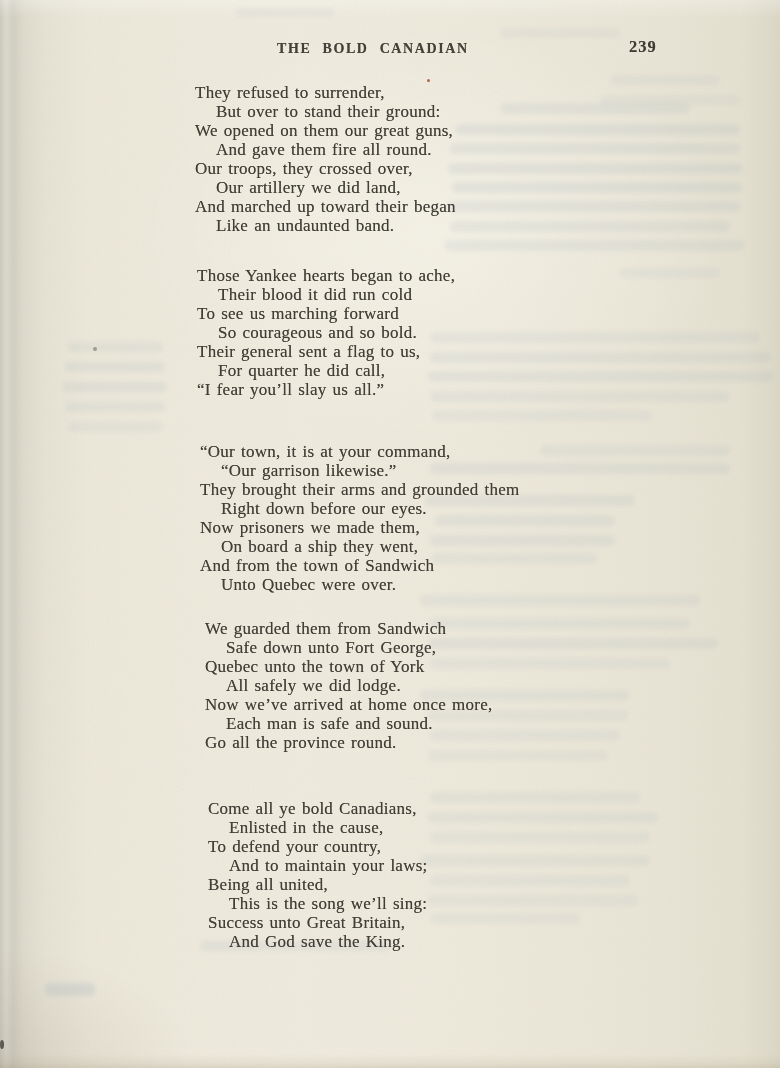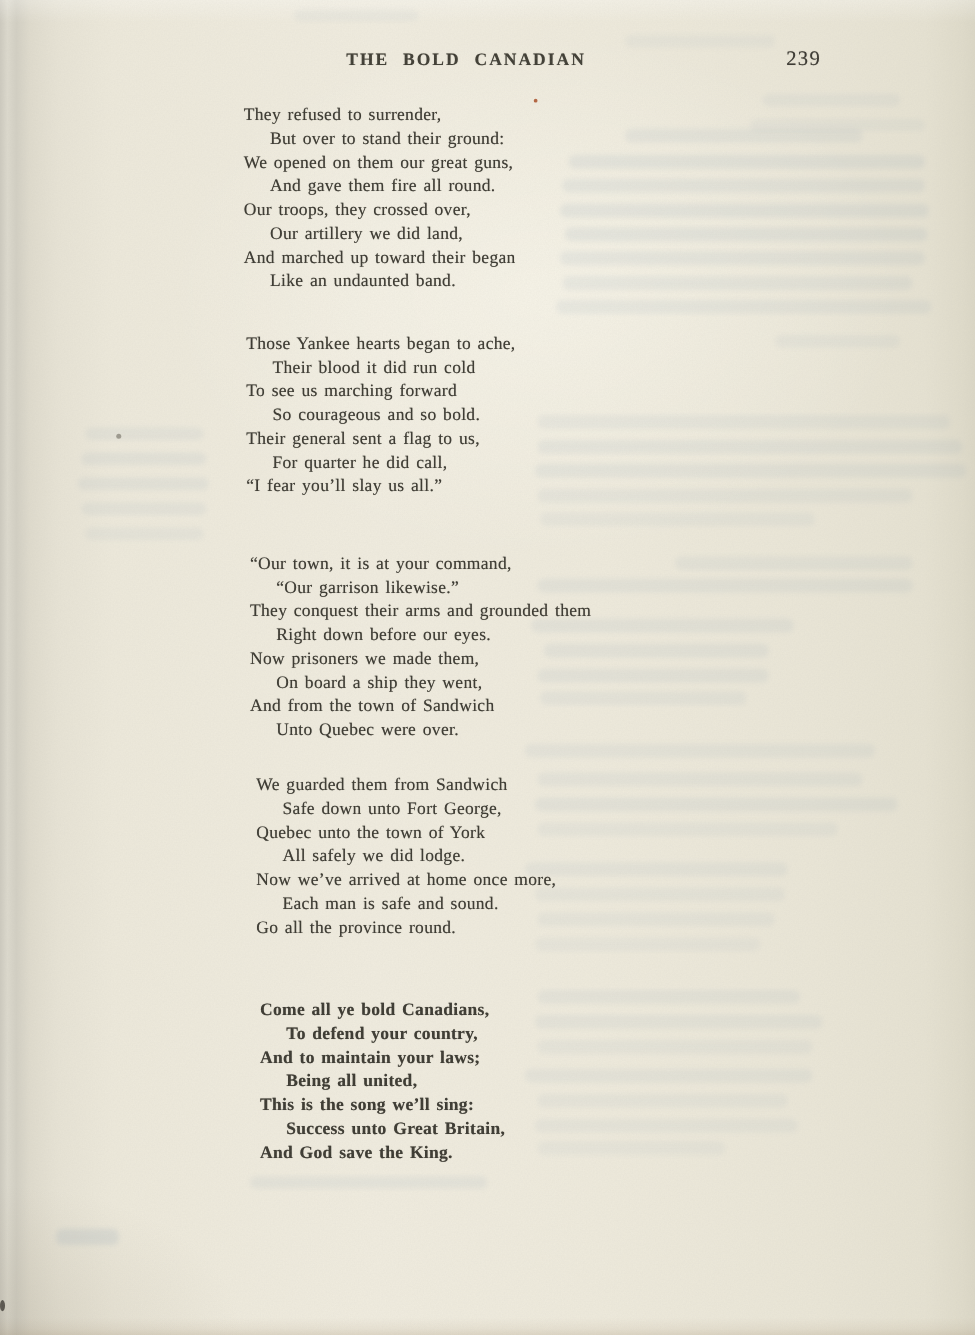--- a/index.html
+++ b/index.html
@@ -41,40 +41,40 @@
     word-spacing: 6px;
     color: #3a382f;
     text-shadow: 0 0 0.6px rgba(58,56,47,0.55);
     white-space: nowrap;
   }
   .page-number {
     position: absolute;
     top: 37px;
     left: 629px;
     font-size: 16.5px;
-    font-weight: 400;
+    font-weight: 700;
     letter-spacing: 1px;
     color: #34322b;
     text-shadow: 0 0 0.6px rgba(52,50,43,0.5);
   }
   .poem {
     position: absolute;
     inset: 0;
   }
   .stanza {
     position: absolute;
     white-space: nowrap;
   }
   .stanza:nth-child(1) { top: 83px;  left: 195px; }
   .stanza:nth-child(2) { top: 266px; left: 197px; }
   .stanza:nth-child(3) { top: 442px; left: 200px; }
   .stanza:nth-child(4) { top: 619px; left: 205px; }
-  .stanza:nth-child(5) { top: 799px; left: 208px; font-weight: bold; }
+  .stanza:nth-child(5) { top: 799px; left: 208px; }
   .poem-line {
-    font-size: 14px;
+    font-size: 17px;
     line-height: 19px;
     height: 19px;
     letter-spacing: 0.25px;
     word-spacing: 1.5px;
     color: #36342c;
     text-shadow: 0 0 0.55px rgba(54,52,44,0.6);
   }
   .poem-line:nth-child(even) { padding-left: 21px; }
   .ghost {
     position: absolute;
@@ -163,38 +163,39 @@
         <div class="poem-line">Their blood it did run cold</div>
         <div class="poem-line">To see us marching forward</div>
         <div class="poem-line">So courageous and so bold.</div>
         <div class="poem-line">Their general sent a flag to us,</div>
         <div class="poem-line">For quarter he did call,</div>
         <div class="poem-line">“I fear you’ll slay us all.”</div>
       </div>
       <div class="stanza">
         <div class="poem-line">“Our town, it is at your command,</div>
         <div class="poem-line">“Our garrison likewise.”</div>
-        <div class="poem-line">They conquest their arms and grounded them</div>
+        <div class="poem-line">They brought their arms and grounded them</div>
         <div class="poem-line">Right down before our eyes.</div>
         <div class="poem-line">Now prisoners we made them,</div>
         <div class="poem-line">On board a ship they went,</div>
         <div class="poem-line">And from the town of Sandwich</div>
         <div class="poem-line">Unto Quebec were over.</div>
       </div>
       <div class="stanza">
         <div class="poem-line">We guarded them from Sandwich</div>
         <div class="poem-line">Safe down unto Fort George,</div>
         <div class="poem-line">Quebec unto the town of York</div>
         <div class="poem-line">All safely we did lodge.</div>
         <div class="poem-line">Now we’ve arrived at home once more,</div>
         <div class="poem-line">Each man is safe and sound.</div>
         <div class="poem-line">Go all the province round.</div>
       </div>
       <div class="stanza">
         <div class="poem-line">Come all ye bold Canadians,</div>
+        <div class="poem-line">Enlisted in the cause,</div>
         <div class="poem-line">To defend your country,</div>
         <div class="poem-line">And to maintain your laws;</div>
         <div class="poem-line">Being all united,</div>
         <div class="poem-line">This is the song we’ll sing:</div>
         <div class="poem-line">Success unto Great Britain,</div>
         <div class="poem-line">And God save the King.</div>
       </div>
     </div>
 
   <div id="specks">

